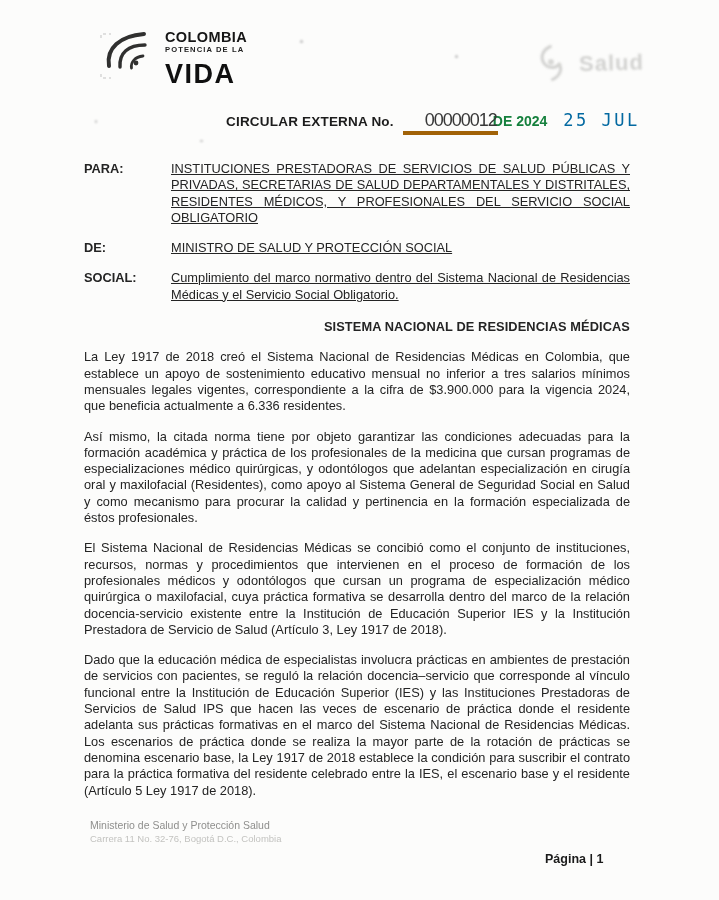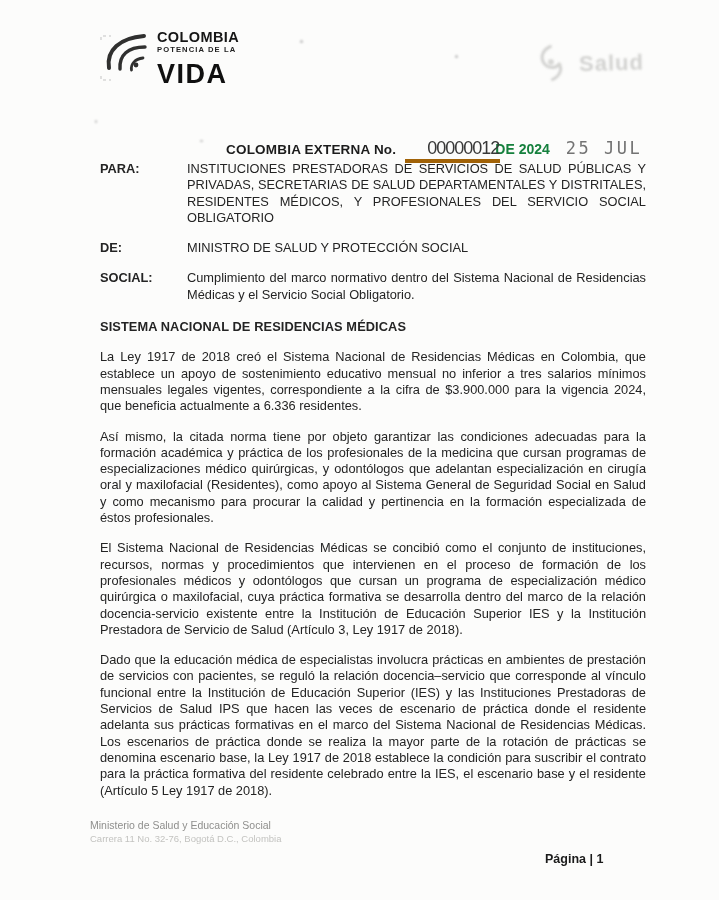--- a/index.html
+++ b/index.html
@@ -5,21 +5,21 @@
   html,body{margin:0;padding:0;background:#ffffff;}
   .page{
     position:relative;
     width:719px;height:900px;
     background:#fcfcfb;
     font-family:"Liberation Sans", sans-serif;
     color:#222;
     overflow:hidden;
   }
   
-  .header-logo{position:absolute;left:98px;top:30px;display:flex;align-items:flex-end;gap:3px;}
+  .header-logo{position:absolute;left:98px;top:30px;display:flex;align-items:flex-start;gap:11px;}
   .logo-mark{flex:0 0 auto;opacity:.9;}
   .logo-text{line-height:1;}
   .logo-l1{font-weight:bold;font-size:14.5px;letter-spacing:.4px;color:#161616;}
   .logo-l2{font-weight:bold;font-size:7.6px;letter-spacing:1.1px;color:#222;margin-top:1px;}
   .logo-l3{font-weight:800;font-size:27px;letter-spacing:1.5px;color:#101010;margin-top:8px;}
   
   .ghost-stamp{
     position:absolute;left:535px;top:42px;display:flex;align-items:center;gap:10px;
     color:#d2d2d0;filter:blur(1.1px);transform:rotate(-1.5deg);
     user-select:none;
@@ -32,34 +32,33 @@
     font-family:Liberation Sans, sans-serif;
     font-size:18px;color:#383838;
     border-bottom:4px solid #a16207;
     padding:0 1px 0 22px;margin-left:9px;
     letter-spacing:-1px;
     filter:blur(.2px);
   }
   .title-suffix{font-weight:bold;font-size:14px;color:#15803d;margin-left:-5px;}
   .title-date{
     font-family:"DejaVu Sans Mono", monospace;
-    font-size:17px;color:#737373;margin-left:16px;letter-spacing:2.5px;
+    font-size:17px;color:#0369a1;margin-left:16px;letter-spacing:2.5px;
     filter:blur(.2px);
-    margin-top:28px;
   }
   
   .doc-body{
-    position:absolute;left:100px;top:161px;width:546px;
+    position:absolute;left:84px;top:161px;width:546px;
     font-size:12.8px;line-height:16.3px;color:#242424;
     text-rendering:optimizeLegibility;
   }
   .meta-row{display:flex;margin:0 0 14px 0;}
   .meta-label{flex:0 0 87px;font-weight:bold;}
-  .meta-text{flex:1;text-align:justify;}
-  .section-heading{font-weight:bold;margin:16px 0 0 0;letter-spacing:.1px;}
+  .meta-text{flex:1;text-align:justify;text-decoration:underline;}
+  .section-heading{font-weight:bold;margin:16px 0 0 0;letter-spacing:.1px;text-align:right;}
   .para{margin:14px 0 0 0;text-align:justify;}
   
   .footer{position:absolute;left:90px;top:819px;width:430px;}
   .footer-org{font-size:10.5px;color:#8f8f8d;filter:blur(.35px);margin-bottom:2px;}
   .footer-faint{font-size:9.5px;color:#c3c3c0;filter:blur(.7px);line-height:11px;}
   .footer-line4{margin-top:5px;}
   .page-num{
     position:absolute;left:545px;top:852px;
     font-weight:bold;font-size:12.5px;color:#1b1b1b;
   }
@@ -93,21 +92,21 @@
       <svg width="34" height="40" viewBox="0 0 34 40" fill="none">
         <path d="M17 3 C 8 6, 5 14, 9 20 C 13 26, 22 26, 25 20" stroke="#d2d2d0" stroke-width="3" fill="none"></path>
         <path d="M16 37 C 24 34, 28 27, 24 21" stroke="#d2d2d0" stroke-width="3" fill="none"></path>
         <circle cx="16" cy="19" r="3" fill="#d8d8d6"></circle>
       </svg>
     </span>
     <span class="ghost-text">Salud</span>
   </div>
 
   <div class="title-row">
-    <span class="title-prefix">COLOMBIA EXTERNA No.</span>
+    <span class="title-prefix">CIRCULAR EXTERNA No.</span>
     <span class="title-number">00000012</span>
     <span class="title-suffix">DE 2024</span>
     <span class="title-date">25 JUL</span>
   </div>
 
   <div class="doc-body">
 
     <div class="meta-row">
       <div class="meta-label">PARA:</div>
       <div class="meta-text">INSTITUCIONES PRESTADORAS DE SERVICIOS DE SALUD PÚBLICAS Y PRIVADAS, SECRETARIAS DE SALUD DEPARTAMENTALES Y DISTRITALES, RESIDENTES MÉDICOS, Y PROFESIONALES DEL SERVICIO SOCIAL OBLIGATORIO</div>
@@ -125,21 +124,21 @@
 
     <div class="section-heading">SISTEMA NACIONAL DE RESIDENCIAS MÉDICAS</div>
 
     <p class="para">La Ley 1917 de 2018 creó el Sistema Nacional de Residencias Médicas en Colombia, que establece un apoyo de sostenimiento educativo mensual no inferior a tres salarios mínimos mensuales legales vigentes, correspondiente a la cifra de $3.900.000 para la vigencia 2024, que beneficia actualmente a 6.336 residentes.</p>
     <p class="para">Así mismo, la citada norma tiene por objeto garantizar las condiciones adecuadas para la formación académica y práctica de los profesionales de la medicina que cursan programas de especializaciones médico quirúrgicas, y odontólogos que adelantan especialización en cirugía oral y maxilofacial (Residentes), como apoyo al Sistema General de Seguridad Social en Salud y como mecanismo para procurar la calidad y pertinencia en la formación especializada de éstos profesionales.</p>
     <p class="para">El Sistema Nacional de Residencias Médicas se concibió como el conjunto de instituciones, recursos, normas y procedimientos que intervienen en el proceso de formación de los profesionales médicos y odontólogos que cursan un programa de especialización médico quirúrgica o maxilofacial, cuya práctica formativa se desarrolla dentro del marco de la relación docencia-servicio existente entre la Institución de Educación Superior IES y la Institución Prestadora de Servicio de Salud (Artículo 3, Ley 1917 de 2018).</p>
     <p class="para">Dado que la educación médica de especialistas involucra prácticas en ambientes de prestación de servicios con pacientes, se reguló la relación docencia–servicio que corresponde al vínculo funcional entre la Institución de Educación Superior (IES) y las Instituciones Prestadoras de Servicios de Salud IPS que hacen las veces de escenario de práctica donde el residente adelanta sus prácticas formativas en el marco del Sistema Nacional de Residencias Médicas.  Los escenarios de práctica donde se realiza la mayor parte de la rotación de prácticas se denomina escenario base, la Ley 1917 de 2018 establece la condición para suscribir el contrato para la práctica formativa del residente celebrado entre la IES, el escenario base y el residente (Artículo 5 Ley 1917 de 2018).</p>
   </div>
 
   <div class="footer">
-    <div class="footer-org">Ministerio de Salud y Educación Social</div>
+    <div class="footer-org">Ministerio de Salud y Protección Salud</div>
     <div class="footer-faint">Carrera 11 No. 32-76, Bogotá D.C., Colombia</div>
   </div>
 
   <div class="page-num">Página | 1</div>
 
   <div class="speck" style="left:300px;top:40px;width:3px;height:3px;"></div>
   <div class="speck" style="left:455px;top:55px;width:3px;height:3px;"></div>
   <div class="speck" style="left:200px;top:140px;width:3px;height:2px;"></div>
   <div class="speck" style="left:95px;top:120px;width:2px;height:3px;"></div>
 

